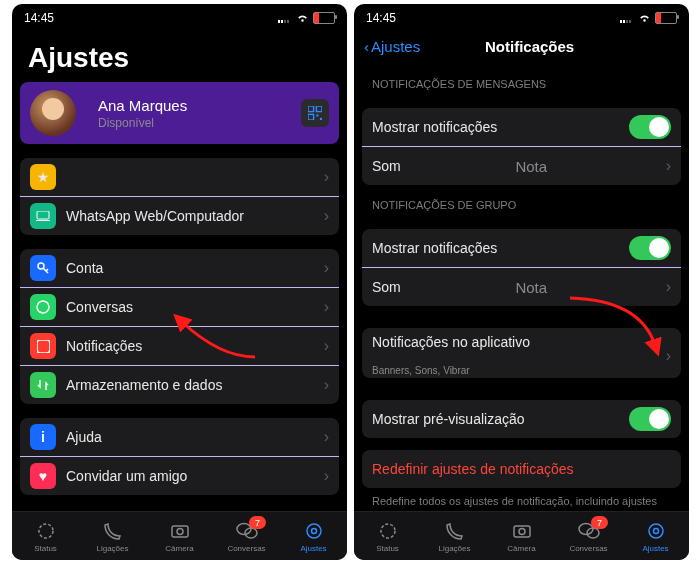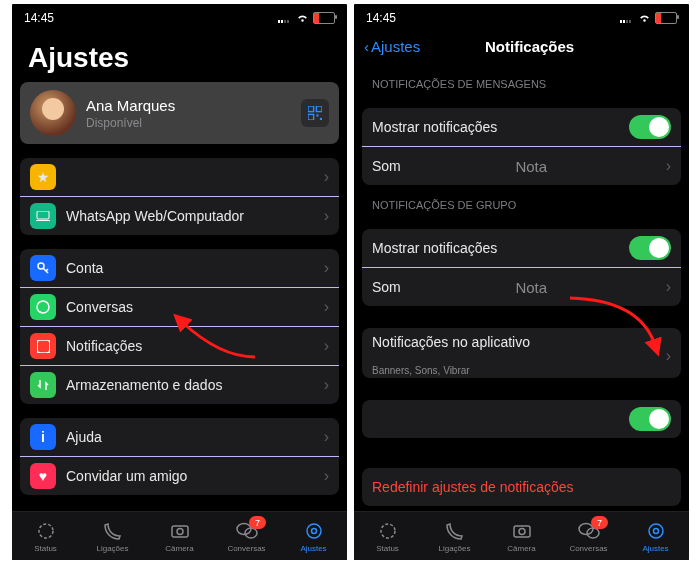--- a/index.html
+++ b/index.html
@@ -1,36 +1,36 @@
 <!DOCTYPE html>
 <html><head>
 <meta charset="utf-8">
 <style>
   html,body{margin:0;padding:0;background:#fff;font-family:-apple-system,Helvetica,Arial,sans-serif;}
   .stage{width:700px;height:571px;position:relative;background:#fff;}
-  .phone{position:absolute;top:4px;width:335px;height:556px;background:#000;color:#e4e4e4;overflow:hidden;border-radius:1px;}
+  .phone{position:absolute;top:4px;width:335px;height:556px;background:#000;color:#e4e4e4;overflow:hidden;border-radius:10px;}
   .phone.left{left:12px;}
   .phone.right{left:354px;}
   
   .statusbar{height:20px;display:flex;align-items:center;justify-content:space-between;padding:4px 12px 0 12px;font-size:12px;color:#fff;}
   .sb-right{display:flex;align-items:center;gap:4px;}
   .sig{display:inline-block;width:14px;height:10px;position:relative;}
   .sig::before{content:"";position:absolute;bottom:0;left:0;width:2px;height:3px;background:#fff;box-shadow:3px 0 0 #fff,6px 0 0 #555,9px 0 0 #555;}
   .wifi{width:13px;height:10px;}
   .batt{width:20px;height:10px;border:1px solid #888;border-radius:2px;position:relative;}
   .batt::after{content:"";position:absolute;right:-3px;top:2px;width:2px;height:4px;background:#888;border-radius:1px;}
   .batt i{display:block;height:100%;width:25%;background:#ff3b30;}
   
   .navhdr{height:36px;display:flex;align-items:center;padding:0 10px;font-size:15px;}
   .back{color:#2e8cff;display:flex;align-items:center;gap:2px;}
   .navtitle{flex:1;text-align:center;color:#fff;font-weight:600;margin-left:-40px;}
   
   .bigtitle{font-size:28px;font-weight:700;color:#fff;padding:14px 16px 8px;}
   
-  .profile{display:flex;align-items:center;background:#404040;margin:0 8px;border-radius:8px;padding:8px 10px;gap:10px;}
+  .profile{display:flex;align-items:center;background:#4c1d95;margin:0 8px;border-radius:8px;padding:8px 10px;gap:22px;}
   .avatar{width:46px;height:46px;border-radius:50%;background:radial-gradient(circle at 40% 35%,#c96,#632 70%);position:relative;overflow:hidden;}
   .avatar::after{content:"";position:absolute;left:12px;top:8px;width:22px;height:22px;border-radius:50%;background:#f2c9a0;}
   .ptxt{flex:1;}
   .pname{color:#fff;font-size:15px;}
   .pstat{color:#8a8a8e;font-size:12px;margin-top:2px;}
   .qr{width:28px;height:28px;border-radius:6px;background:#2b2b2d;display:flex;align-items:center;justify-content:center;color:#2e8cff;font-size:12px;}
   
   .group{margin:14px 8px 0 8px;background:#1c1c1e;border-radius:8px;overflow:hidden;}
   .row{display:flex;align-items:center;height:38px;padding:0 10px;border-top:1px solid #c4b5fd;font-size:14px;color:#e8e8e8;position:relative;}
   .group .row:first-child{border-top:none;}
@@ -268,25 +268,26 @@
   <div class="group" style="margin-top:22px">
     <div class="row tall">
       <span>Notificações no aplicativo</span>
       <span class="sub">Banners, Sons, Vibrar</span>
       <span class="chev" style="align-self:center">›</span>
     </div>
   </div>
 
   <div class="group" style="margin-top:22px">
     <div class="row">
+      <span>Mostrar pré-visualização</span>
       <span class="toggle"></span>
     </div>
   </div>
 
-  <div class="group" style="margin-top:30px">
+  <div class="group" style="margin-top:12px">
     <div class="row">
       <span class="danger">Redefinir ajustes de notificações</span>
     </div>
   </div>
   <div class="foot">Redefine todos os ajustes de notificação, incluindo ajustes de notificação personalizados para suas conversas.</div>
 
   <div class="tabbar">
         <div class="tab">
           <span class="ti">
             <svg width="20" height="20" viewBox="0 0 20 20">

